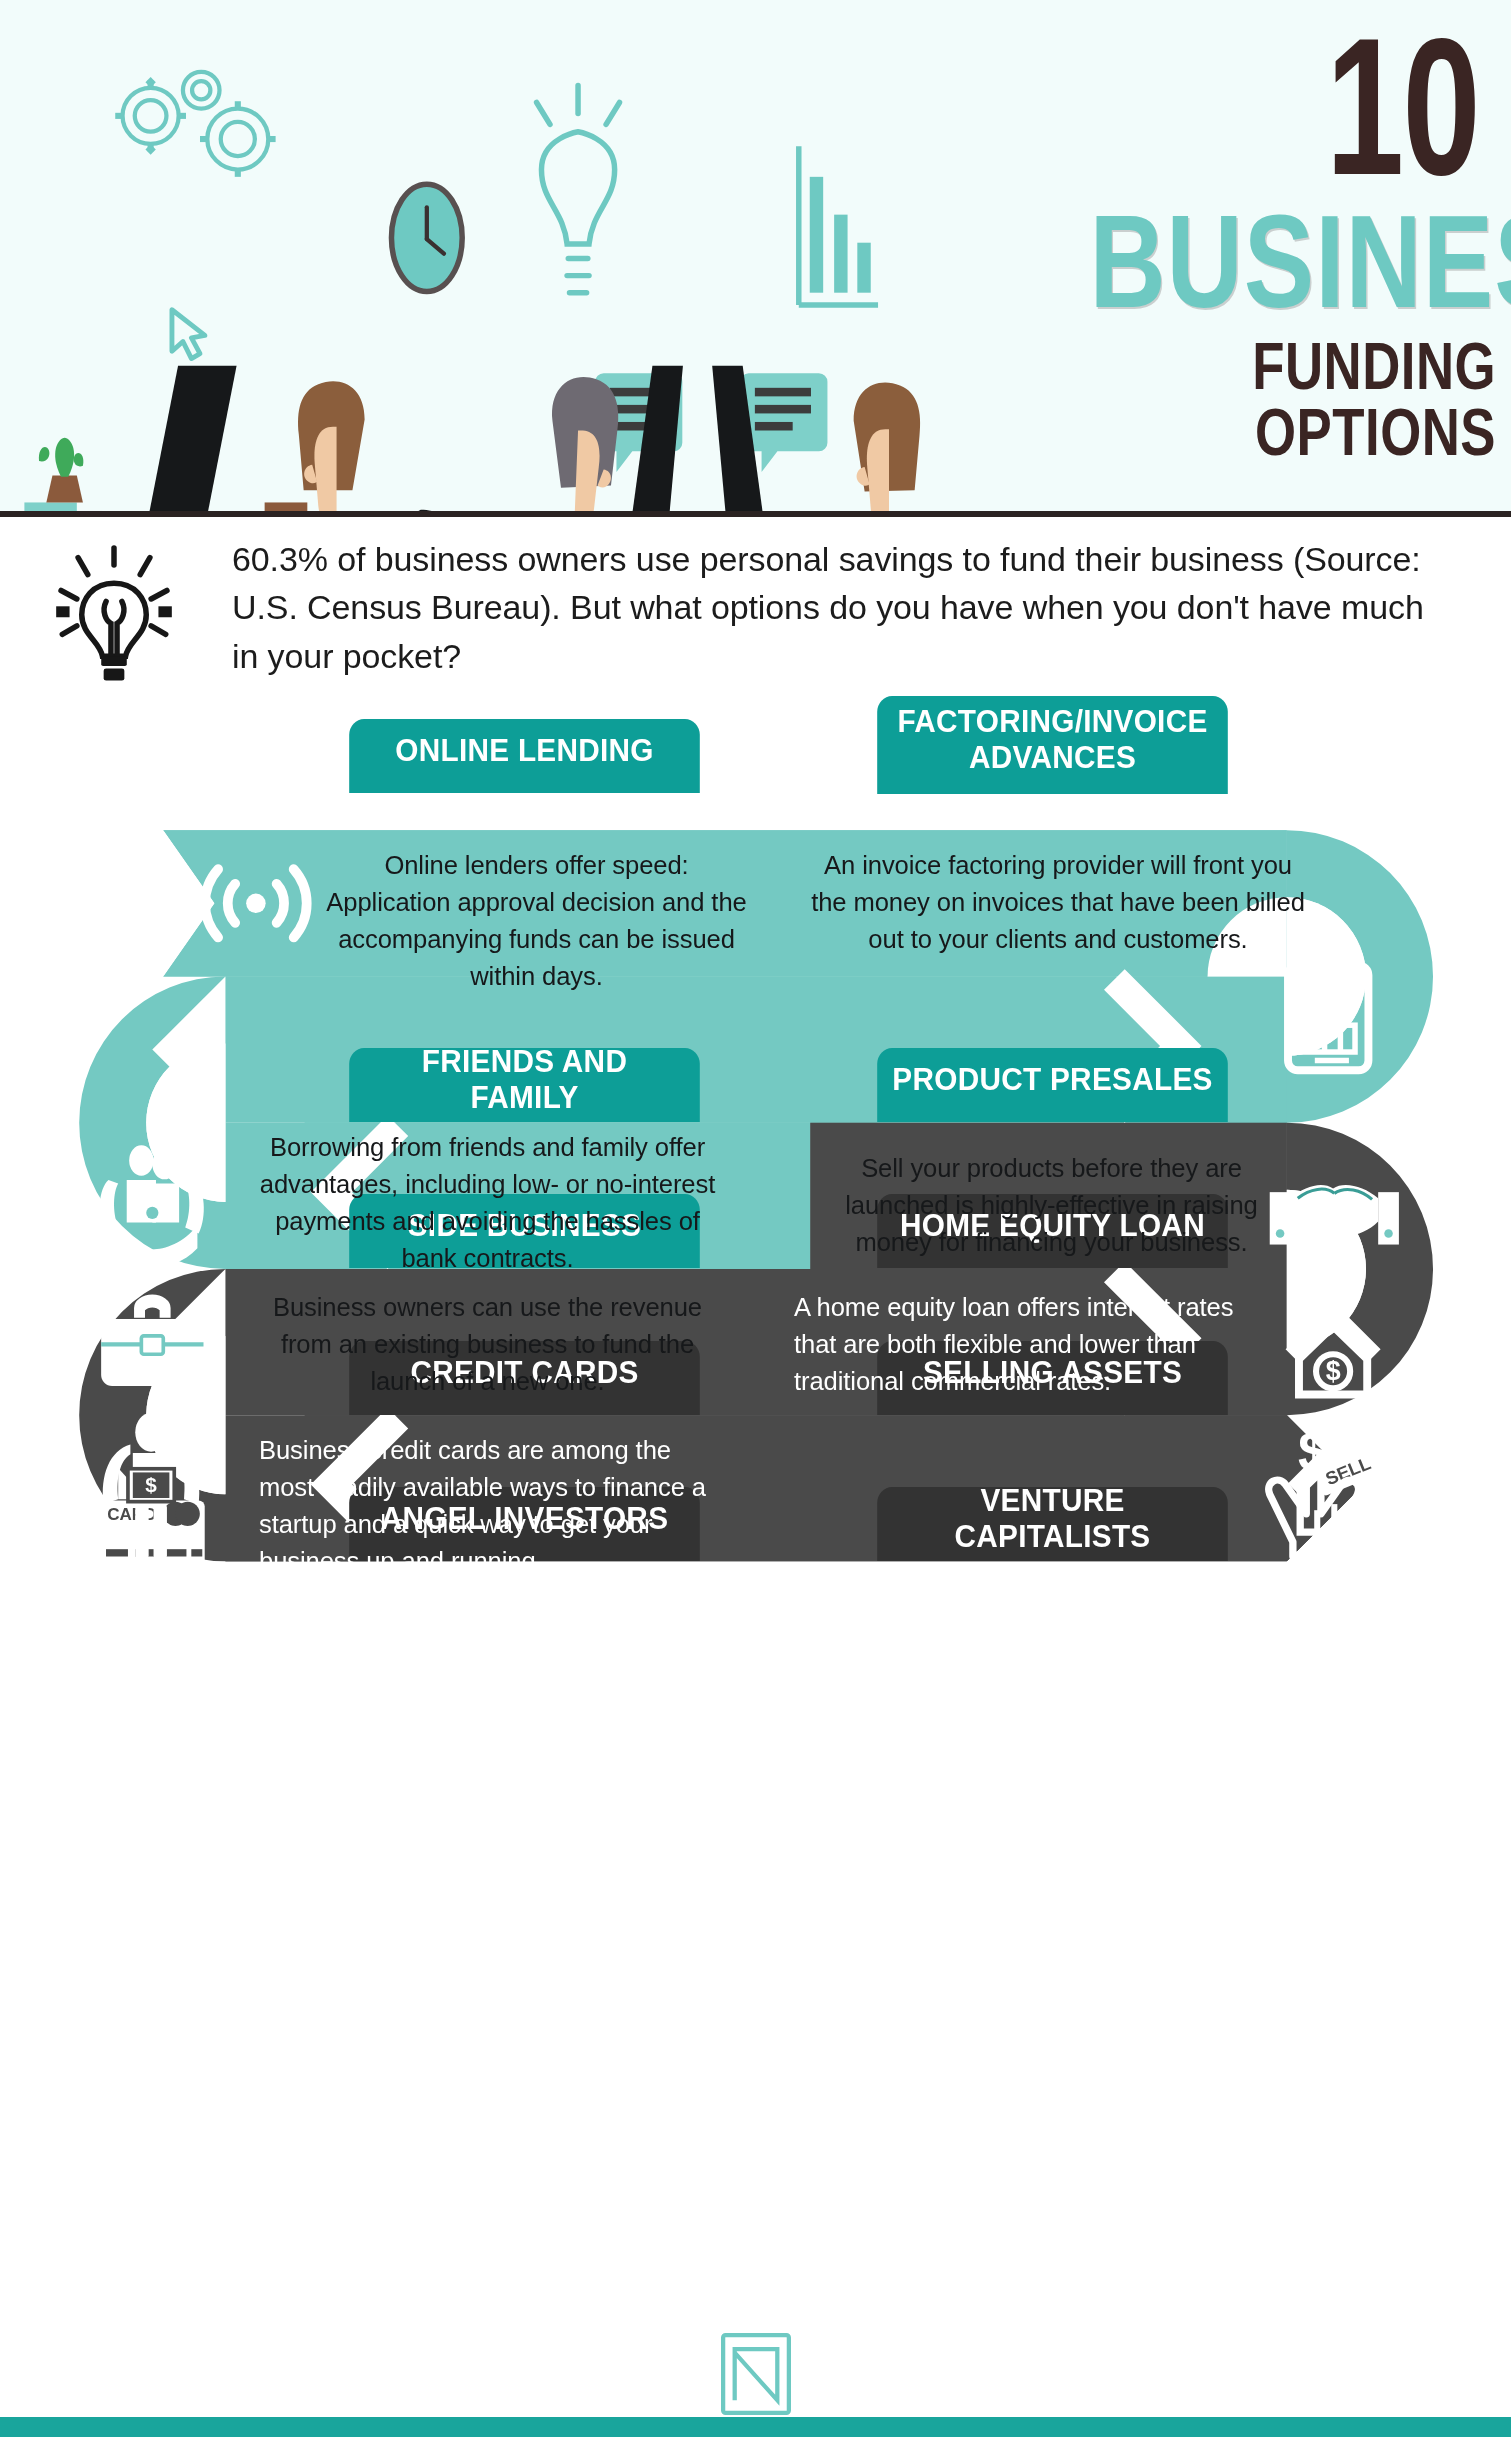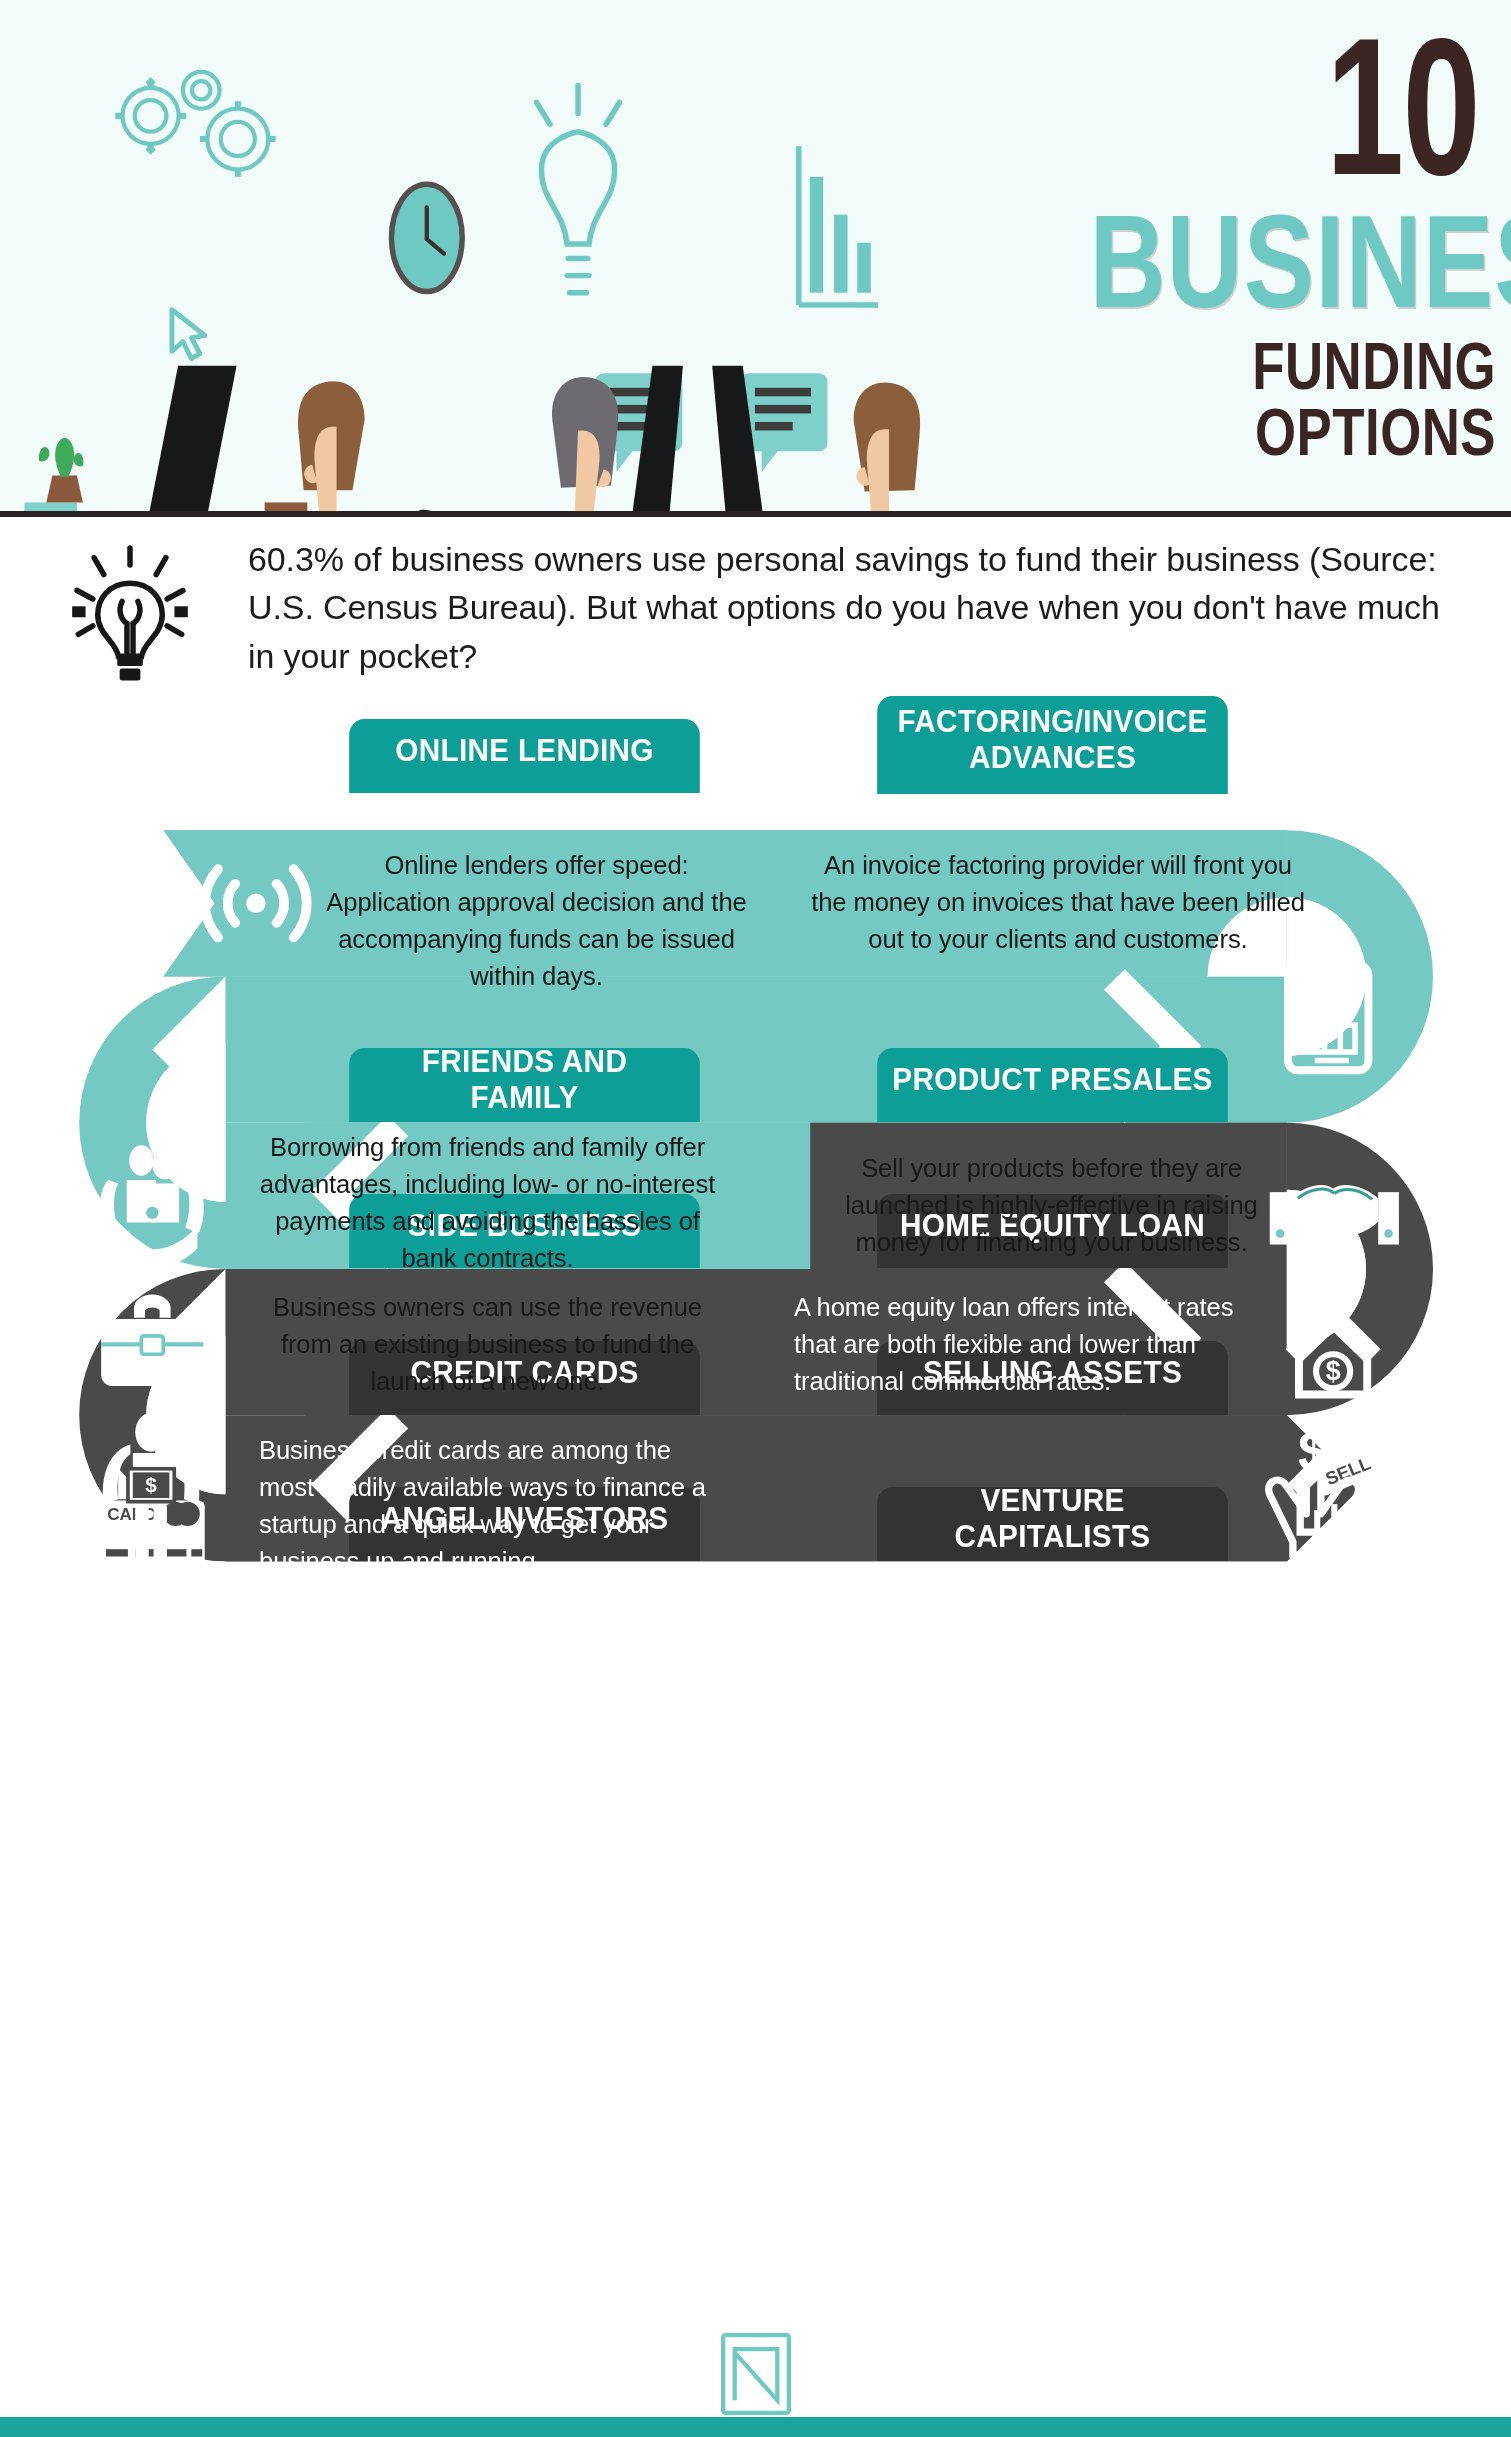--- a/index.html
+++ b/index.html
@@ -41,21 +41,21 @@
   }
   .t-funding {
     font-size:66px; line-height:1.0; font-weight:bold;
     color:#3a2523; letter-spacing:0.6px;
     transform:scaleX(0.80); transform-origin:right center;
     display:block; padding-right:3.7px;
     margin-top:14.6px;
   }
 
   
-  #intro { position:absolute; left:16px; top:523px; width:1428px; height:195px; }
+  #intro { position:absolute; left:0; top:523px; width:1428px; height:195px; }
   #intro-bulb { position:absolute; left:50px; top:19.5px; width:128px; height:140px; }
   #intro-text {
     position:absolute; left:232px; top:12.2px; width:1213px;
     font-size:34px; line-height:1.42; color:#1c1c1c;
     letter-spacing:-0.1px;
   }
 
   
   #flow { position:absolute; left:0; top:719px; width:1511px; height:1597px; }
   #ribbon { position:absolute; left:0; top:0; width:1511px; height:1597px; }

